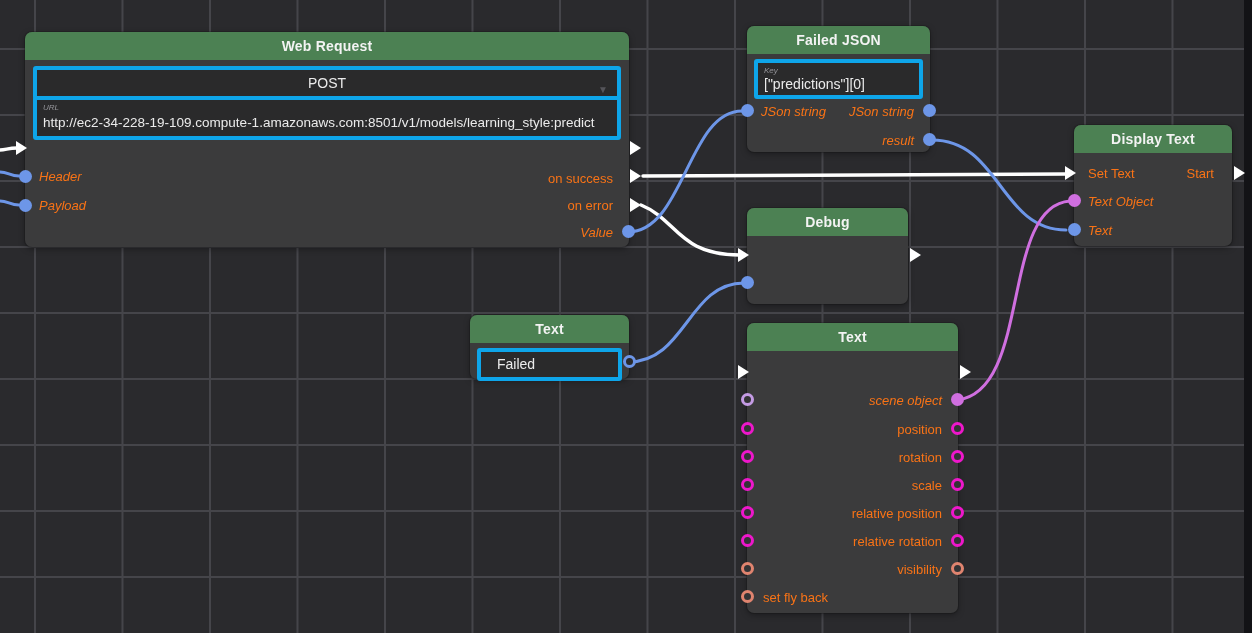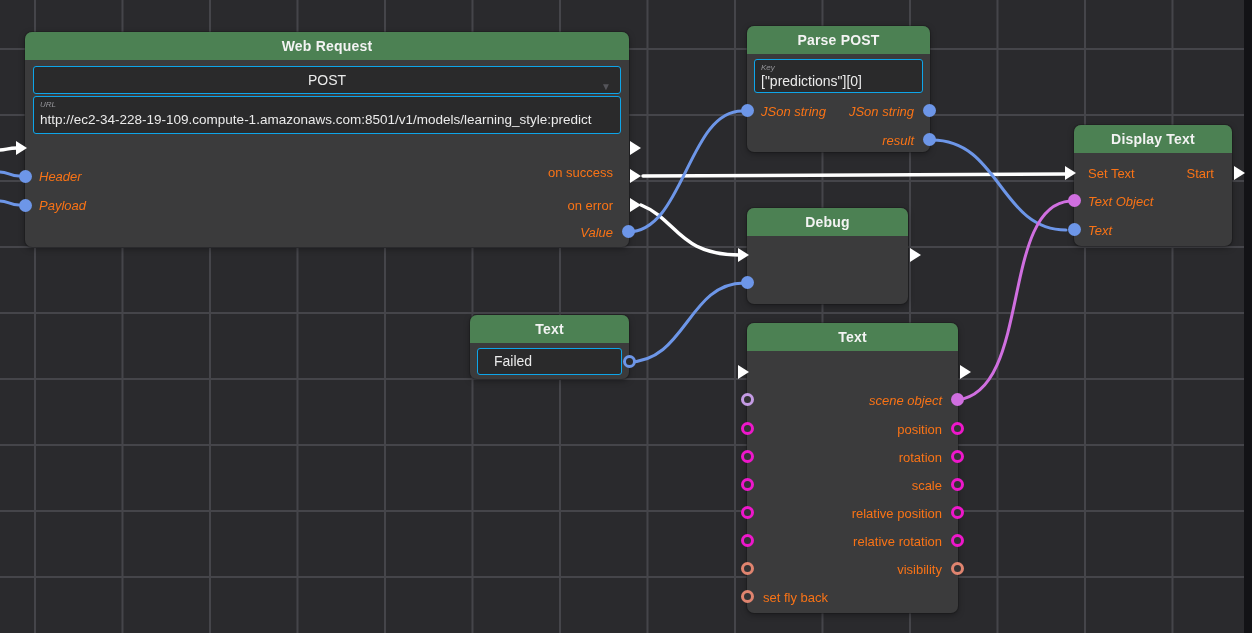--- a/index.html
+++ b/index.html
@@ -19,21 +19,21 @@
   .node {
     position:absolute; background:#3b3b3c; border-radius:7px; z-index:3;
     box-shadow:0 2px 6px rgba(0,0,0,.35), 0 0 0 1px rgba(20,20,20,.25);
   }
   .node-header {
     height:28px; background:#4c8153; border-radius:7px 7px 0 0;
     color:#f3f3f3; font-weight:bold; font-size:14px;
     display:flex; align-items:center; justify-content:center; letter-spacing:.2px;
   }
   .field {
-    position:absolute; background:#2a2a2b; border:1px solid #0ea5e9;
+    position:absolute; background:#2a2a2b; border:4px solid #0ea5e9;
     border-radius:3px; color:#ebebeb; font-size:14px;
   }
   .field.center { text-align:center; }
   .mini-label { position:absolute; top:3px; left:6px; font-size:8px; font-style:italic; color:#95959a; }
   .tri {
     position:absolute; width:0; height:0;
     border-top:7px solid transparent; border-bottom:7px solid transparent;
     border-left:11px solid #ffffff;
   }
   .circle { position:absolute; width:13px; height:13px; border-radius:50%; }
@@ -81,30 +81,30 @@
     <div class="field" style="left:8px; right:8px; top:64px; height:36px;">
       <span class="mini-label">URL</span>
       <div style="position:absolute; left:6px; right:4px; top:15px; font-size:13.5px; white-space:nowrap; overflow:hidden;">http://ec2-34-228-19-109.compute-1.amazonaws.com:8501/v1/models/learning_style:predict</div>
     </div>
     <div class="tri" style="left:-9px; top:109px;"></div>
     <div class="tri" style="right:-12px; top:109px;"></div>
     <div class="circle f-blue" style="left:-6px; top:138px;"></div>
     <span class="lab it" style="left:14px; top:138px;">Header</span>
     <div class="circle f-blue" style="left:-6px; top:167px;"></div>
     <span class="lab it" style="left:14px; top:167px;">Payload</span>
-    <span class="lab" style="right:16px; top:134px;">on success</span>
+    <span class="lab" style="right:16px; top:140px;">on success</span>
     <div class="tri" style="right:-12px; top:137px;"></div>
     <span class="lab" style="right:16px; top:167px;">on error</span>
     <div class="tri" style="right:-12px; top:166px;"></div>
     <span class="lab it" style="right:16px; top:194px;">Value</span>
     <div class="circle f-blue" style="right:-6px; top:193px;"></div>
   </div>
 
   <div class="node" style="left:747px; top:26px; width:183px; height:126px;">
-    <div class="node-header">Parse POST</div>
+    <div class="node-header">Failed JSON</div>
     <div class="field" style="left:7px; right:7px; top:33px; height:32px;">
       <span class="mini-label">Key</span>
       <div style="position:absolute; left:6px; right:4px; top:13px; font-size:14px; white-space:nowrap; overflow:hidden;">["predictions"][0]</div>
     </div>
     <div class="circle f-blue" style="left:-6px; top:78px;"></div>
     <span class="lab it" style="left:14px; top:79px;">JSon string</span>
     <span class="lab it" style="right:16px; top:79px;">JSon string</span>
     <div class="circle f-blue" style="right:-6px; top:78px;"></div>
     <span class="lab it" style="right:16px; top:108px;">result</span>
     <div class="circle f-blue" style="right:-6px; top:107px;"></div>

